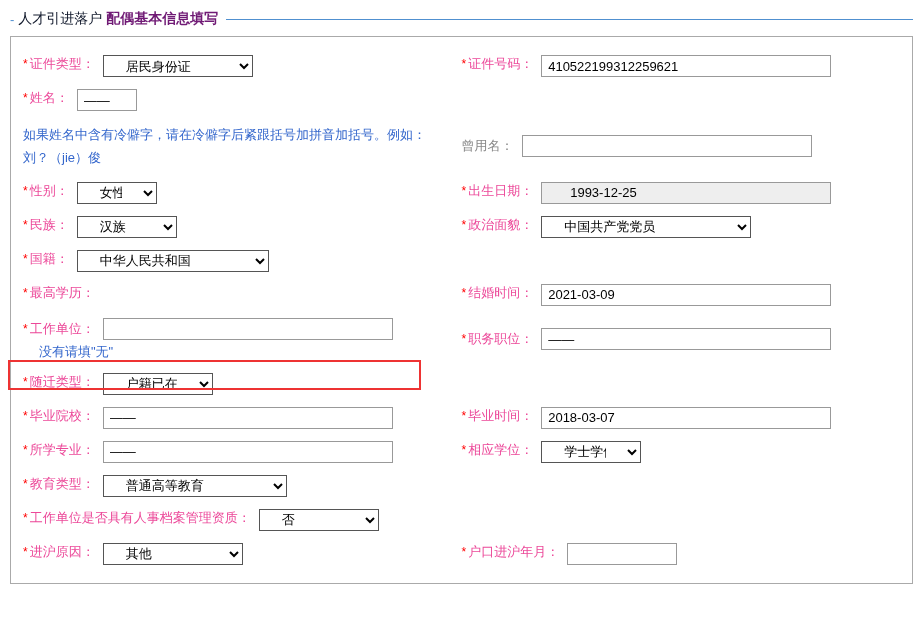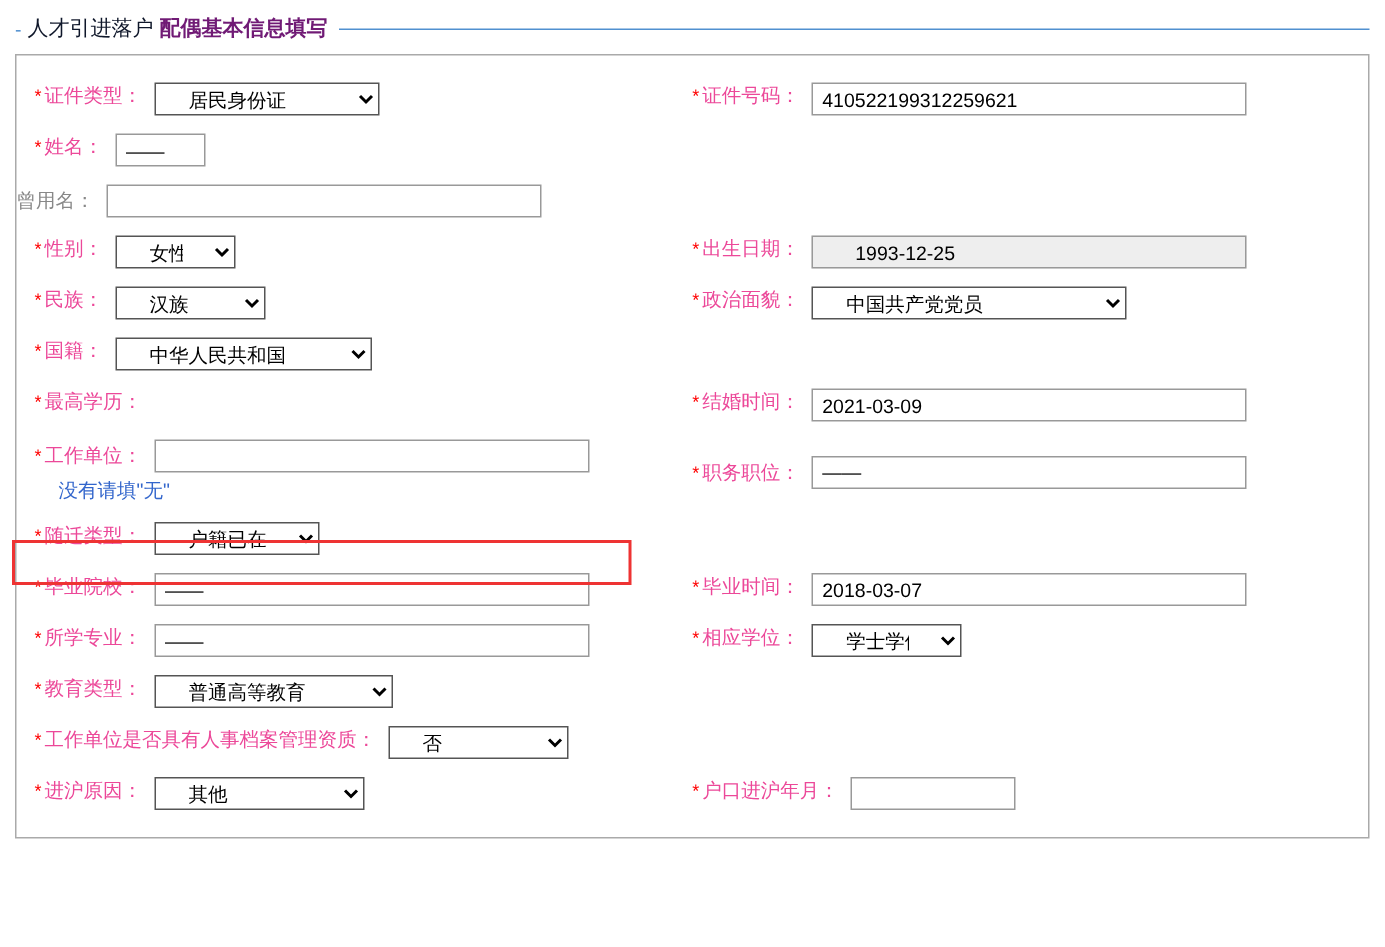--- a/index.html
+++ b/index.html
@@ -129,20 +129,23 @@
             <span class="req">*</span>
             <span class="lbl">姓名：</span>
           </div>
       <div class="input-area">
             <input class="txt-input" style="width: 60px;" value="——">
           </div>
     </div>
   </div>
 
   <div class="row">
+    <div class="col" style="align-items:center">
+      <div class="hint-blue">如果姓名中含有冷僻字，请在冷僻字后紧跟括号加拼音加括号。例如：刘？（jie）俊</div>
+    </div>
     <div class="col col-right" style="align-items:center">
       <div class="label-area">
             <span class="lbl-opt">曾用名：</span>
           </div>
       <div class="input-area">
             <input class="txt-input w-long" value="" style="">
           </div>
     </div>
   </div>
 
@@ -188,21 +191,21 @@
     </div>
   </div>
 
   <div class="row">
     <div class="col">
       <div class="label-area">
             <span class="req">*</span>
             <span class="lbl">国籍：</span>
           </div>
       <div class="input-area">
-            <select class="sel" style="width:171px"><option>中华人民共和国</option></select>
+            <select class="sel" style="width:192px"><option>中华人民共和国</option></select>
           </div>
     </div>
   </div>
 
   <div class="row">
     <div class="col">
       <div class="label-area">
             <span class="req">*</span>
             <span class="lbl">最高学历：</span>
           </div>
@@ -296,21 +299,21 @@
     </div>
   </div>
 
   <div class="row">
     <div class="col">
       <div class="label-area">
             <span class="req">*</span>
             <span class="lbl">教育类型：</span>
           </div>
       <div class="input-area">
-            <select class="sel" style="width:159px"><option>普通高等教育</option></select>
+            <select class="sel" style="width:184px"><option>普通高等教育</option></select>
           </div>
     </div>
   </div>
 
   <div class="row">
     <div class="col col-full">
       <div class="label-area">
             <span class="req">*</span>
             <span class="lbl">工作单位是否具有人事档案管理资质：</span>
           </div>

